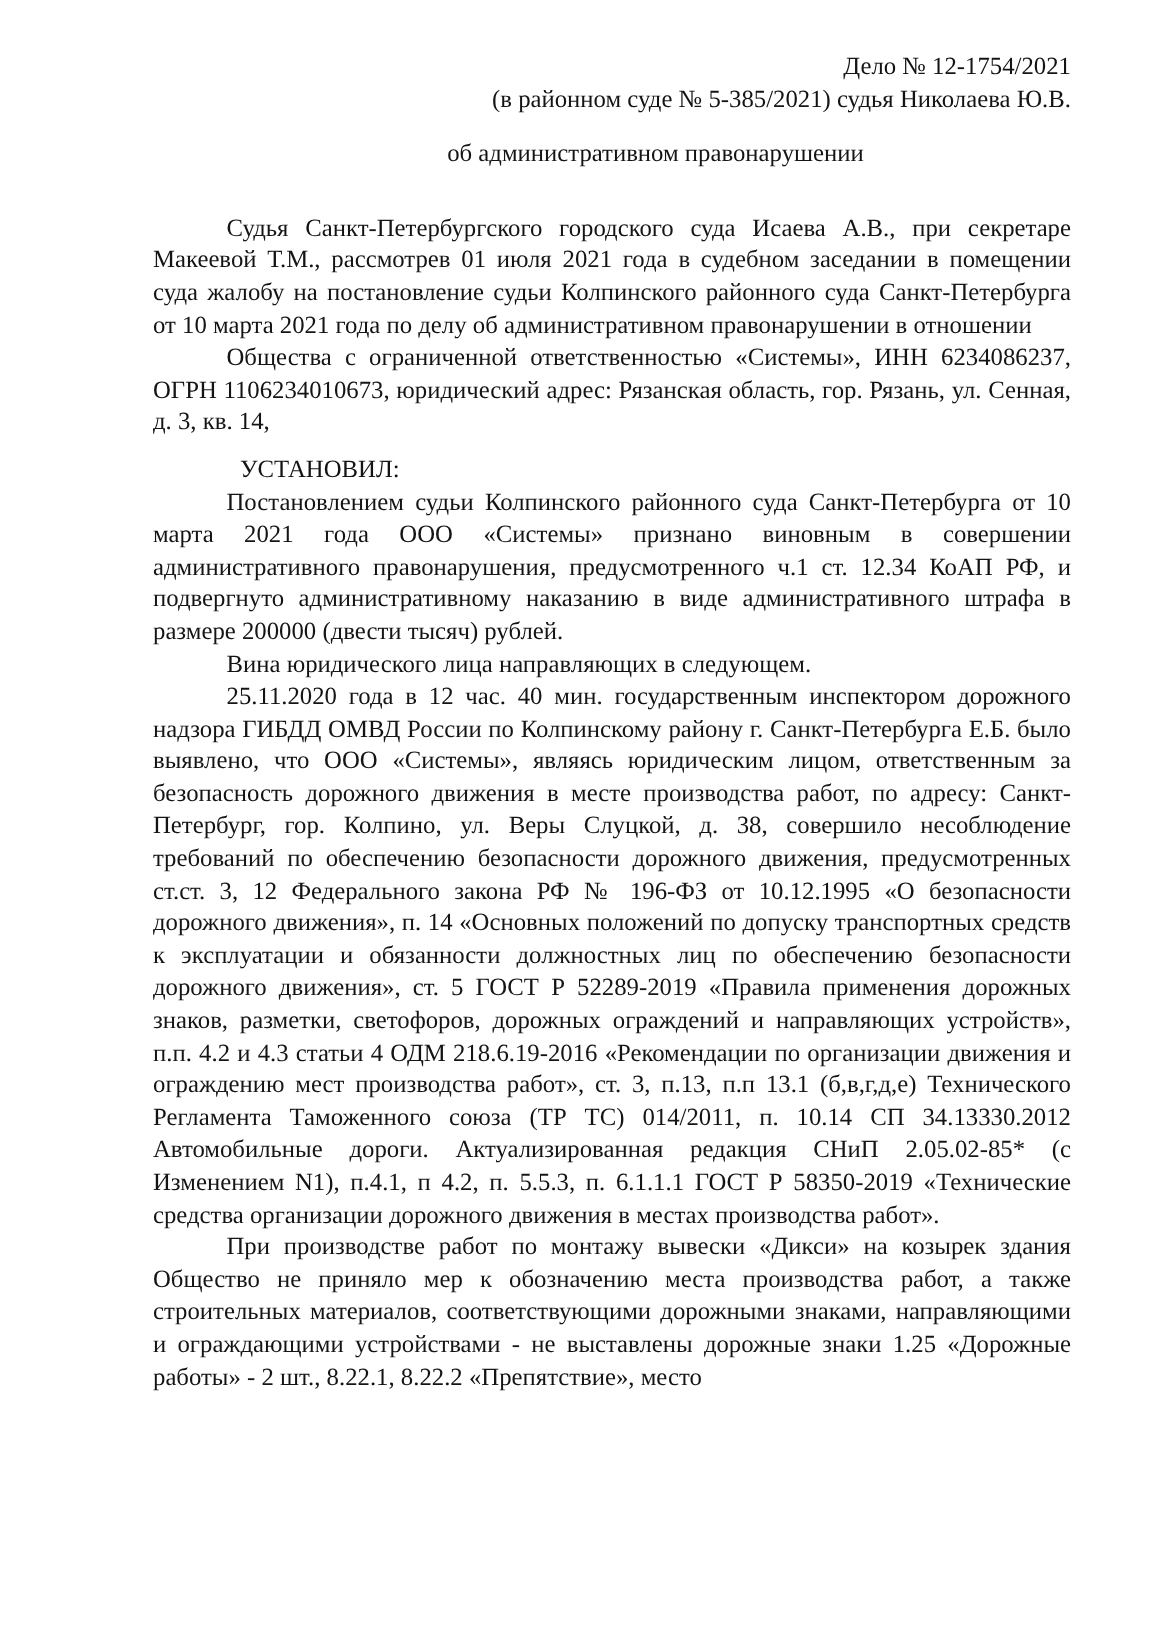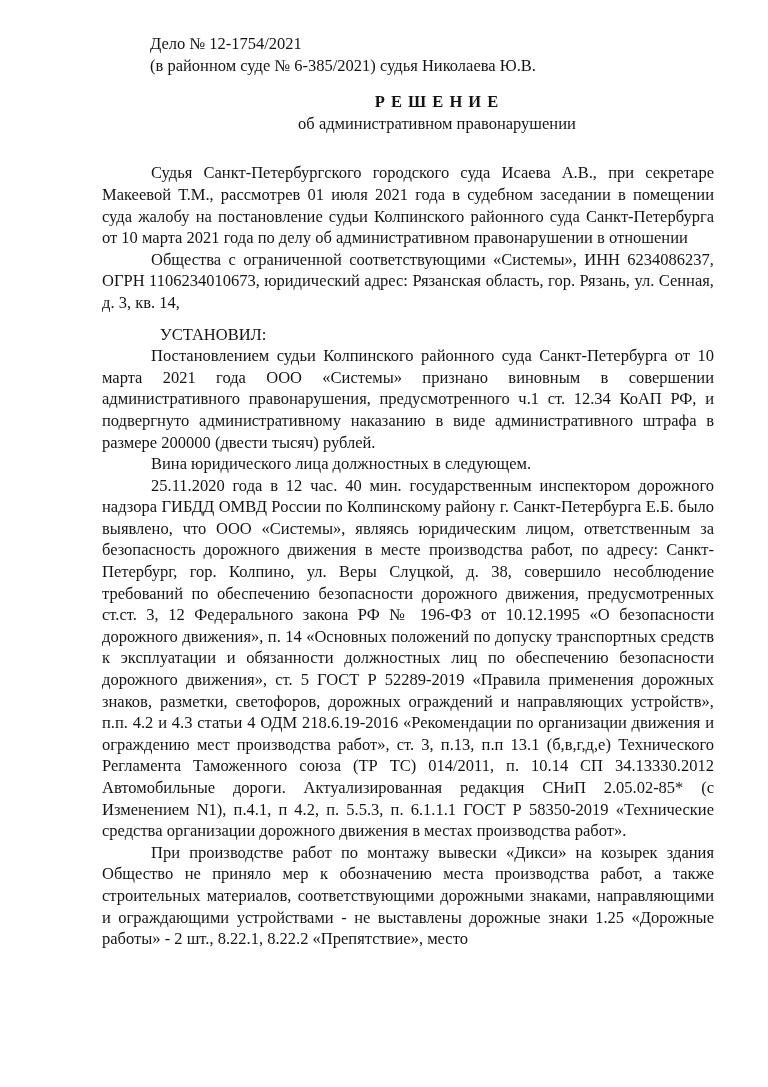--- a/index.html
+++ b/index.html
@@ -15,21 +15,21 @@
     background: #ffffff;
     padding: 33px 54px 0 102px;
     font-family: "Liberation Serif", "DejaVu Serif", serif;
     font-size: 16.5px;
     line-height: 21.6px;
     color: #141414;
     overflow: hidden;
   }
   .case-block {
     margin-left: 48px;
-    text-align: left;
+    text-align: right;
   }
   .title-block {
     margin-top: 15px;
     text-align: center;
     padding-left: 58px;
   }
   .doc-title {
     font-weight: bold;
     letter-spacing: 1px;
   }
@@ -46,35 +46,34 @@
     padding-left: 58px;
   }
 </style>
 </head>
 <body>
 
 <div class="page">
 
   <div class="case-block">
     <div>Дело № 12-1754/2021</div>
-    <div>(в районном суде № 6-385/2021) судья Николаева Ю.В.</div>
+    <div>(в районном суде № 5-385/2021) судья Николаева Ю.В.</div>
   </div>
 
   <div class="title-block">
-    <div class="doc-title">Р Е Ш Е Н И Е</div>
     <div>об административном правонарушении</div>
   </div>
 
   <p class="para intro-first">Судья Санкт-Петербургского городского суда Исаева А.В., при секретаре Макеевой Т.М., рассмотрев 01 июля 2021 года в судебном заседании в помещении суда жалобу на постановление судьи Колпинского районного суда Санкт-Петербурга от 10 марта 2021 года по делу об административном правонарушении в отношении</p>
 
-  <p class="para">Общества с ограниченной соответствующими «Системы», ИНН 6234086237, ОГРН 1106234010673, юридический адрес: Рязанская область, гор. Рязань, ул. Сенная, д. 3, кв. 14,</p>
+  <p class="para">Общества с ограниченной ответственностью «Системы», ИНН 6234086237, ОГРН 1106234010673, юридический адрес: Рязанская область, гор. Рязань, ул. Сенная, д. 3, кв. 14,</p>
 
   <div class="section-heading">УСТАНОВИЛ:</div>
 
   <p class="para">Постановлением судьи Колпинского районного суда Санкт-Петербурга от 10 марта 2021 года ООО «Системы» признано виновным в совершении административного правонарушения, предусмотренного ч.1 ст. 12.34 КоАП РФ, и подвергнуто административному наказанию в виде административного штрафа в размере 200000 (двести тысяч) рублей.</p>
 
-  <p class="para">Вина юридического лица должностных в следующем.</p>
+  <p class="para">Вина юридического лица направляющих в следующем.</p>
 
   <p class="para">25.11.2020 года в 12 час. 40 мин. государственным инспектором дорожного надзора ГИБДД ОМВД России по Колпинскому району г. Санкт-Петербурга Е.Б. было выявлено, что ООО «Системы», являясь юридическим лицом, ответственным за безопасность дорожного движения в месте производства работ, по адресу: Санкт-Петербург, гор. Колпино, ул. Веры Слуцкой, д. 38, совершило несоблюдение требований по обеспечению безопасности дорожного движения, предусмотренных ст.ст. 3, 12 Федерального закона РФ № 196-ФЗ от 10.12.1995 «О безопасности дорожного движения», п. 14 «Основных положений по допуску транспортных средств к эксплуатации и обязанности должностных лиц по обеспечению безопасности дорожного движения», ст. 5 ГОСТ Р 52289-2019 «Правила применения дорожных знаков, разметки, светофоров, дорожных ограждений и направляющих устройств», п.п. 4.2 и 4.3 статьи 4 ОДМ 218.6.19-2016 «Рекомендации по организации движения и ограждению мест производства работ», ст. 3, п.13, п.п 13.1 (б,в,г,д,е) Технического Регламента Таможенного союза (ТР ТС) 014/2011, п. 10.14 СП 34.13330.2012 Автомобильные дороги. Актуализированная редакция СНиП 2.05.02-85* (с Изменением N1), п.4.1, п 4.2, п. 5.5.3, п. 6.1.1.1 ГОСТ Р 58350-2019 «Технические средства организации дорожного движения в местах производства работ».</p>
 
   <p class="para">При производстве работ по монтажу вывески «Дикси» на козырек здания Общество не приняло мер к обозначению места производства работ, а также строительных материалов, соответствующими дорожными знаками, направляющими и ограждающими устройствами - не выставлены дорожные знаки 1.25 «Дорожные работы» - 2 шт., 8.22.1, 8.22.2 «Препятствие», место</p>
 
 </div>
 
 </body></html>

